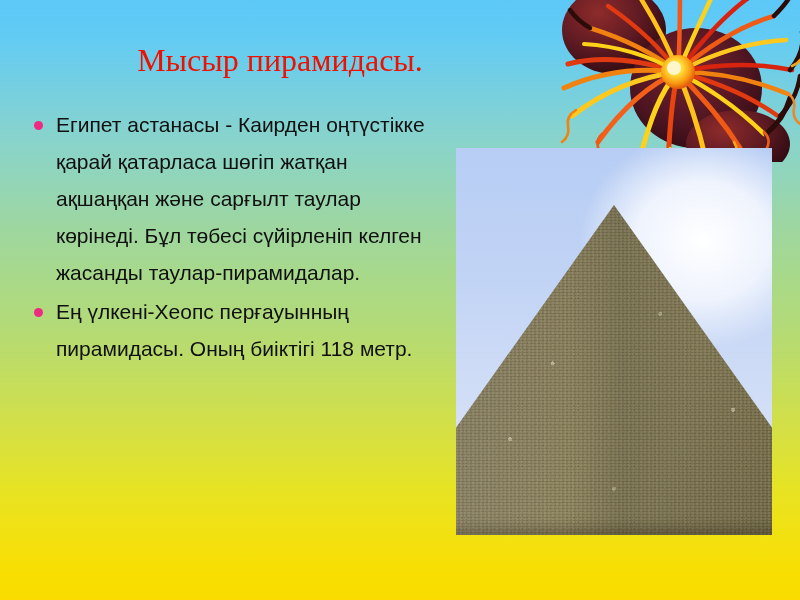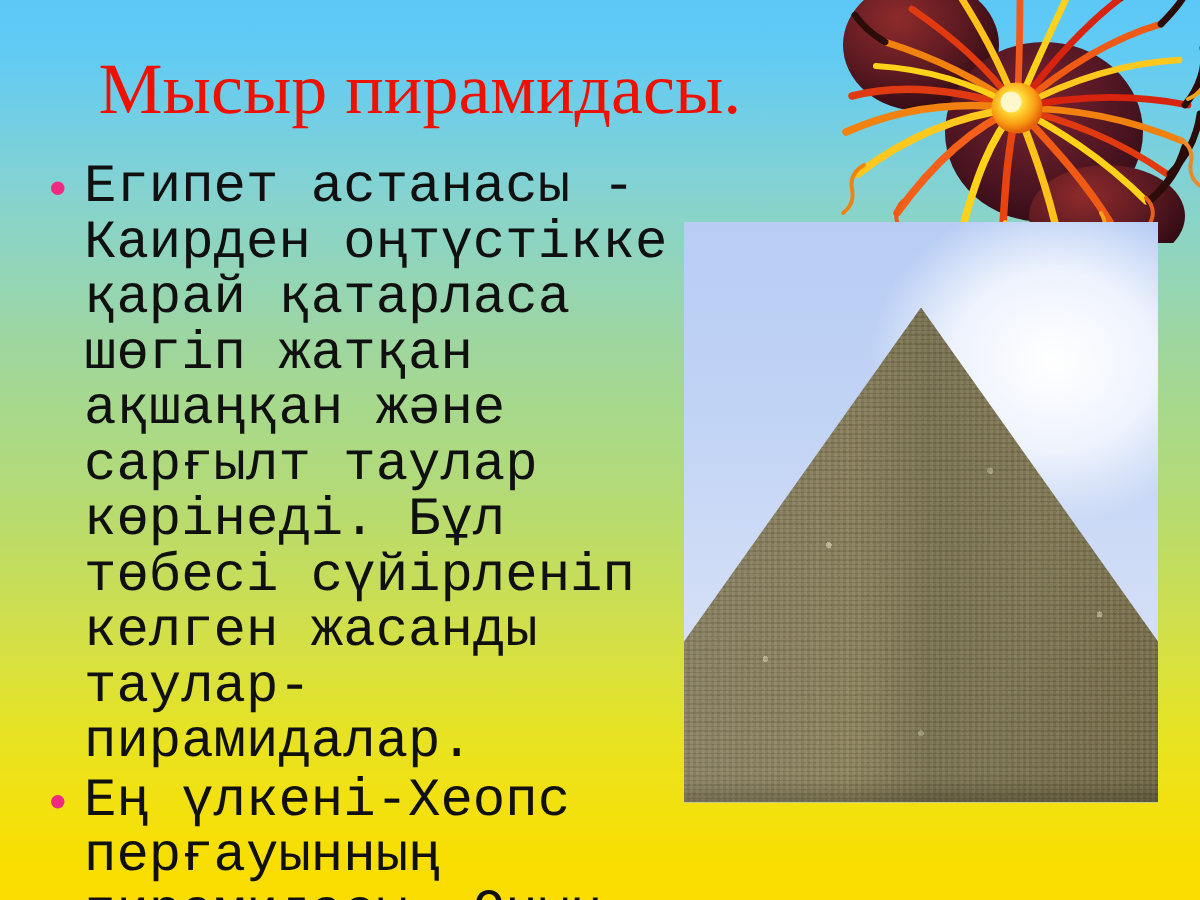--- a/index.html
+++ b/index.html
@@ -47,21 +47,21 @@
   #fireworks svg { display: block; width: 100%; height: 100%; }
 
   
   #title {
     position: absolute;
     left: 0px;
     top: 33px;
     width: 560px;
     text-align: center;
     color: #ee1100;
-    font-size: 48px;
+    font-size: 32px;
     font-family: "Liberation Serif", "DejaVu Serif", serif;
     font-weight: normal;
     letter-spacing: 0px;
     line-height: 54px;
     white-space: nowrap;
   }
 
   
   #body-text {
     position: absolute;
@@ -78,23 +78,23 @@
     position: absolute;
     left: 8px;
     top: 15px;
     width: 9px;
     height: 9px;
     background: #ee2a82;
     border-radius: 50%;
   }
   .bullet-text {
     color: #101010;
-    font-size: 36px;
+    font-size: 21px;
     line-height: 37px;
-    font-family: Liberation Mono, monospace;
+    font-family: Liberation Sans, sans-serif;
     display: block;
   }
 
   
   #photo {
     position: absolute;
     left: 456px;
     top: 148px;
     width: 316px;
     height: 387px;

